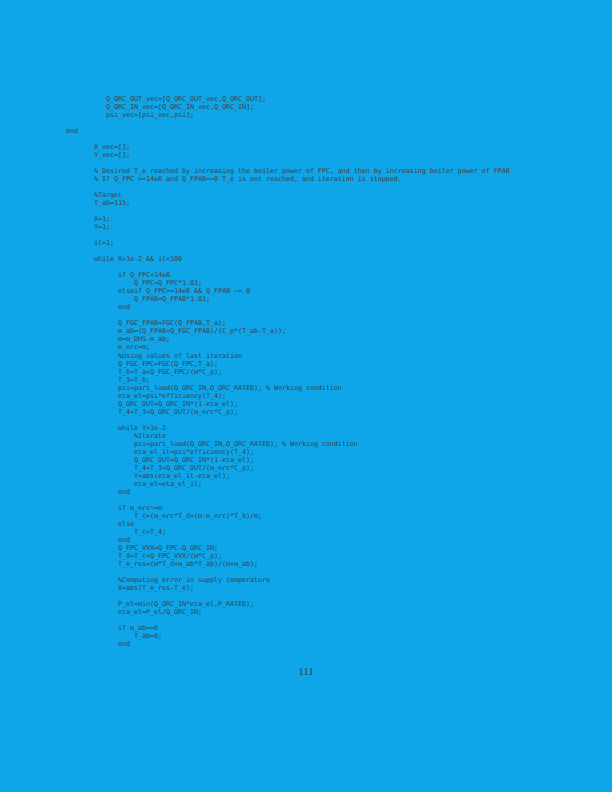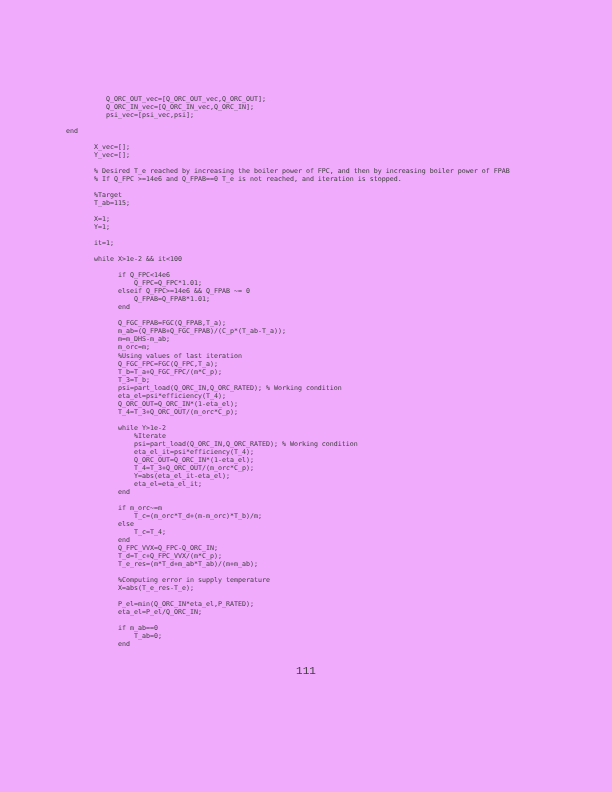--- a/index.html
+++ b/index.html
@@ -4,21 +4,21 @@
 <style>
   html, body {
     margin: 0;
     padding: 0;
     background: #ffffff;
   }
   .page {
     position: relative;
     width: 612px;
     height: 792px;
-    background: #f0abfc;
+    background: #0ea5e9;
     overflow: hidden;
   }
   .code-listing {
     position: absolute;
     left: 66px;
     top: 95px;
     margin: 0;
     font-family: "DejaVu Sans Mono", "Liberation Mono", monospace;
     font-size: 6.65px;
     line-height: 8.03px;
@@ -29,21 +29,21 @@
   .code-line {
     height: 8.03px;
     white-space: pre;
   }
   .page-number {
     position: absolute;
     top: 665px;
     left: 0;
     width: 612px;
     text-align: center;
-    font-family: Liberation Mono, monospace;
+    font-family: Liberation Serif, serif;
     font-size: 11px;
     color: #3d3d3d;
   }
 </style>
 </head>
 <body>
 
 <div class="page">
   <pre class="code-listing"><div class="code-line">          Q_ORC_OUT_vec=[Q_ORC_OUT_vec,Q_ORC_OUT];</div><div class="code-line">          Q_ORC_IN_vec=[Q_ORC_IN_vec,Q_ORC_IN];</div><div class="code-line">          psi_vec=[psi_vec,psi];</div><div class="code-line"> </div><div class="code-line">end</div><div class="code-line"> </div><div class="code-line">       X_vec=[];</div><div class="code-line">       Y_vec=[];</div><div class="code-line"> </div><div class="code-line">       % Desired T_e reached by increasing the boiler power of FPC, and then by increasing boiler power of FPAB</div><div class="code-line">       % If Q_FPC &gt;=14e6 and Q_FPAB==0 T_e is not reached, and iteration is stopped.</div><div class="code-line"> </div><div class="code-line">       %Target</div><div class="code-line">       T_ab=115;</div><div class="code-line"> </div><div class="code-line">       X=1;</div><div class="code-line">       Y=1;</div><div class="code-line"> </div><div class="code-line">       it=1;</div><div class="code-line"> </div><div class="code-line">       while X&gt;1e-2 &amp;&amp; it&lt;100</div><div class="code-line"> </div><div class="code-line">             if Q_FPC&lt;14e6</div><div class="code-line">                 Q_FPC=Q_FPC*1.01;</div><div class="code-line">             elseif Q_FPC&gt;=14e6 &amp;&amp; Q_FPAB ~= 0</div><div class="code-line">                 Q_FPAB=Q_FPAB*1.01;</div><div class="code-line">             end</div><div class="code-line"> </div><div class="code-line">             Q_FGC_FPAB=FGC(Q_FPAB,T_a);</div><div class="code-line">             m_ab=(Q_FPAB+Q_FGC_FPAB)/(C_p*(T_ab-T_a));</div><div class="code-line">             m=m_DHS-m_ab;</div><div class="code-line">             m_orc=m;</div><div class="code-line">             %Using values of last iteration</div><div class="code-line">             Q_FGC_FPC=FGC(Q_FPC,T_a);</div><div class="code-line">             T_b=T_a+Q_FGC_FPC/(m*C_p);</div><div class="code-line">             T_3=T_b;</div><div class="code-line">             psi=part_load(Q_ORC_IN,Q_ORC_RATED); % Working condition</div><div class="code-line">             eta_el=psi*efficiency(T_4);</div><div class="code-line">             Q_ORC_OUT=Q_ORC_IN*(1-eta_el);</div><div class="code-line">             T_4=T_3+Q_ORC_OUT/(m_orc*C_p);</div><div class="code-line"> </div><div class="code-line">             while Y&gt;1e-2</div><div class="code-line">                 %Iterate</div><div class="code-line">                 psi=part_load(Q_ORC_IN,Q_ORC_RATED); % Working condition</div><div class="code-line">                 eta_el_it=psi*efficiency(T_4);</div><div class="code-line">                 Q_ORC_OUT=Q_ORC_IN*(1-eta_el);</div><div class="code-line">                 T_4=T_3+Q_ORC_OUT/(m_orc*C_p);</div><div class="code-line">                 Y=abs(eta_el_it-eta_el);</div><div class="code-line">                 eta_el=eta_el_it;</div><div class="code-line">             end</div><div class="code-line"> </div><div class="code-line">             if m_orc~=m</div><div class="code-line">                 T_c=(m_orc*T_d+(m-m_orc)*T_b)/m;</div><div class="code-line">             else</div><div class="code-line">                 T_c=T_4;</div><div class="code-line">             end</div><div class="code-line">             Q_FPC_VVX=Q_FPC-Q_ORC_IN;</div><div class="code-line">             T_d=T_c+Q_FPC_VVX/(m*C_p);</div><div class="code-line">             T_e_res=(m*T_d+m_ab*T_ab)/(m+m_ab);</div><div class="code-line"> </div><div class="code-line">             %Computing error in supply temperature</div><div class="code-line">             X=abs(T_e_res-T_e);</div><div class="code-line"> </div><div class="code-line">             P_el=min(Q_ORC_IN*eta_el,P_RATED);</div><div class="code-line">             eta_el=P_el/Q_ORC_IN;</div><div class="code-line"> </div><div class="code-line">             if m_ab==0</div><div class="code-line">                 T_ab=0;</div><div class="code-line">             end</div></pre>
   <div class="page-number">111</div>

